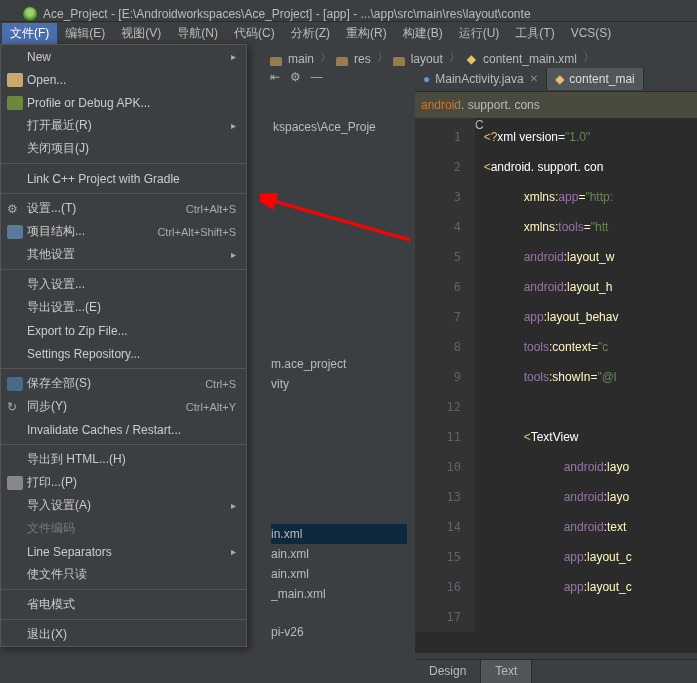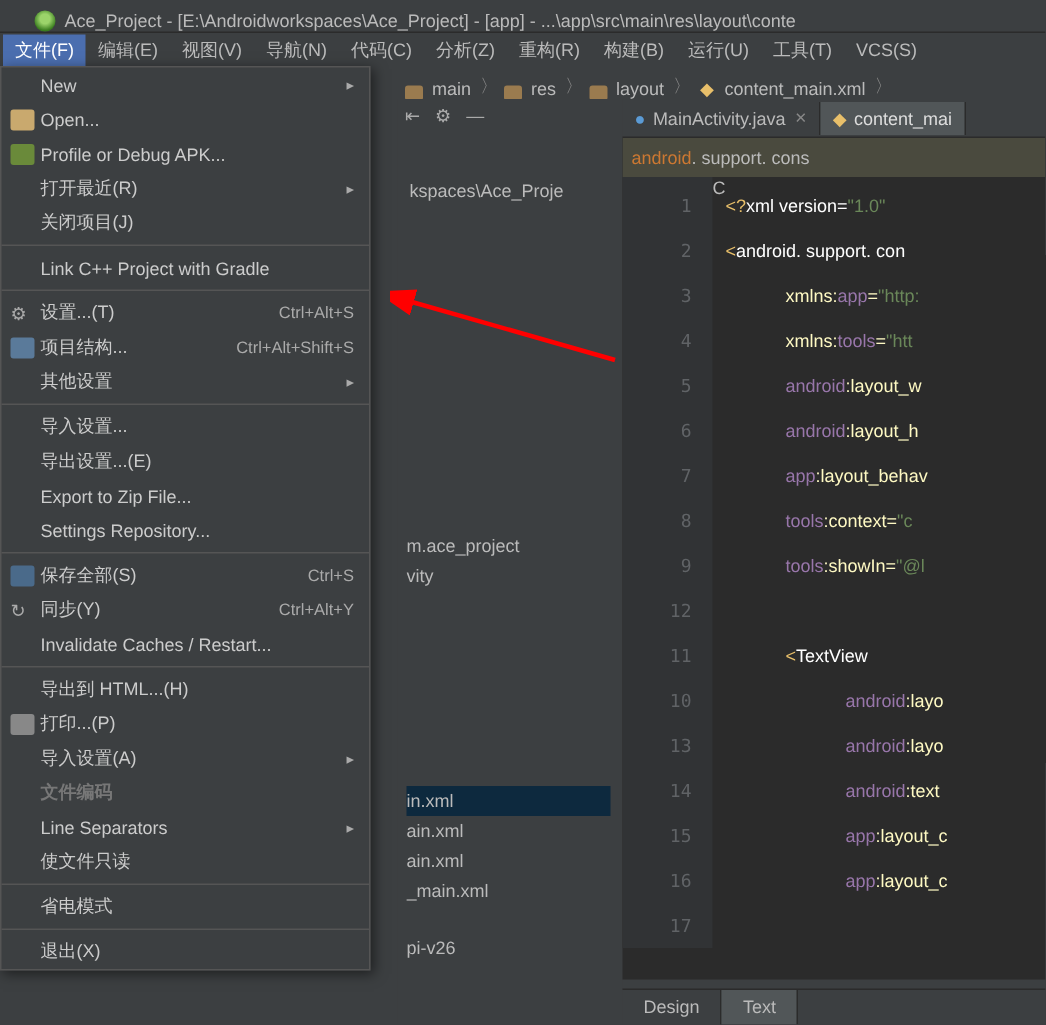--- a/index.html
+++ b/index.html
@@ -14,21 +14,21 @@
 .menubar .menu-item.active { background: #4b6eaf; color: #fff; }
 
 .breadcrumb { background: #3c3f41; height: 22px; display: flex; align-items: flex-end; padding-left: 270px; color: #bbb; }
 .breadcrumb span { padding: 0 2px; }
 .breadcrumb .sep { color: #888; padding: 0 4px; }
 .breadcrumb .ficon { display:inline-block; width:12px; height:10px; background:#9a7b4f; border-radius:2px; margin-right:4px; position:relative; top:1px; }
 .breadcrumb .xicon { color:#e8bf6a; margin-right:3px; }
 
 .dropdown { position: absolute; left: 0; top: 44px; width: 247px; background: #3c3f41; border: 1px solid #555; box-shadow: 2px 2px 8px rgba(0,0,0,.5); z-index: 100; }
 .dropdown .row { display: flex; align-items: center; padding: 4px 10px 4px 6px; color: #ccc; cursor: pointer; height: 23px; }
-.dropdown .row.disabled { color: #777; cursor: default; font-weight: bold; }
+.dropdown .row.disabled { color: #777; cursor: default; }
 .dropdown .ricon { width: 16px; height: 14px; margin-right: 4px; display:inline-block; }
 .dropdown .label { flex: 1; white-space: nowrap; }
 .dropdown .shortcut { color: #aaa; font-size: 11px; }
 .dropdown .arrow { color: #aaa; font-size: 10px; }
 .dropdown .sep { height: 1px; background: #555; margin: 3px 0; }
 
 .tabs-area { position: absolute; left: 415px; top: 66px; right: 0; height: 26px; display: flex; align-items: center; background: #3c3f41; border-bottom: 1px solid #2b2b2b; }
 .tab { display: flex; align-items: center; padding: 4px 8px; color: #bbb; background: #3c3f41; border-right: 1px solid #2b2b2b; cursor: pointer; }
 .tab.active { background: #515658; color: #ddd; }
 .tab .ticon { margin-right: 5px; }

